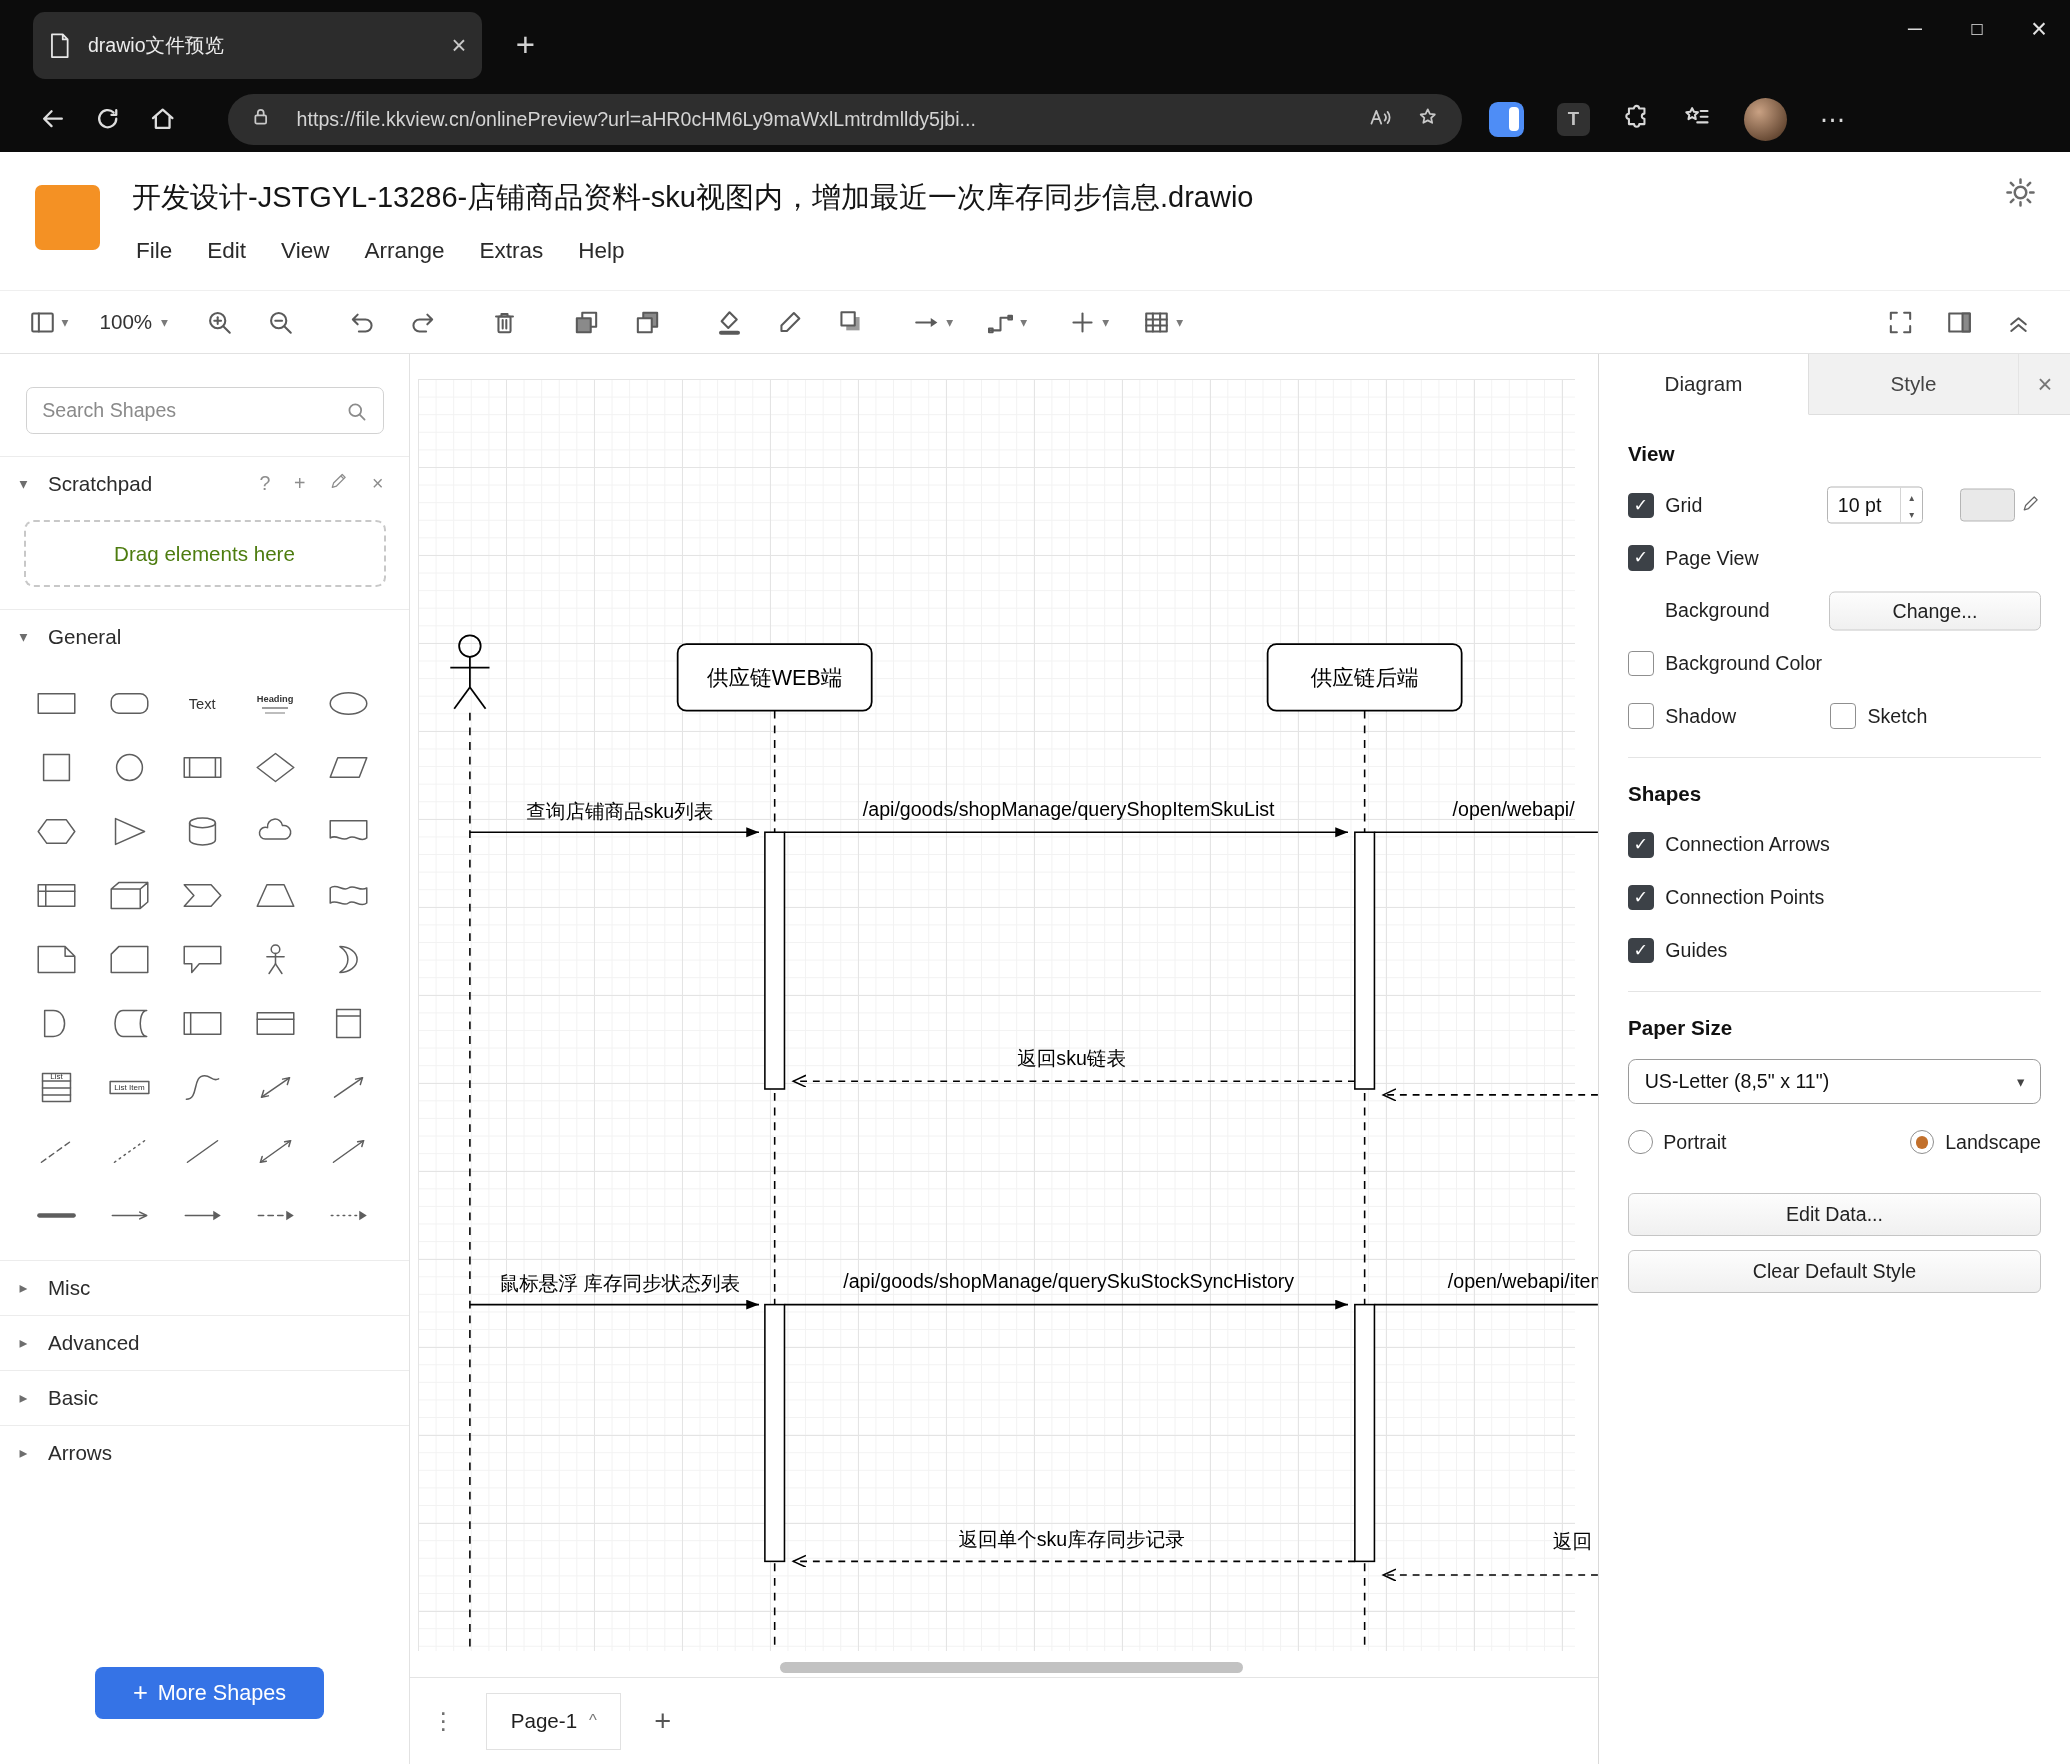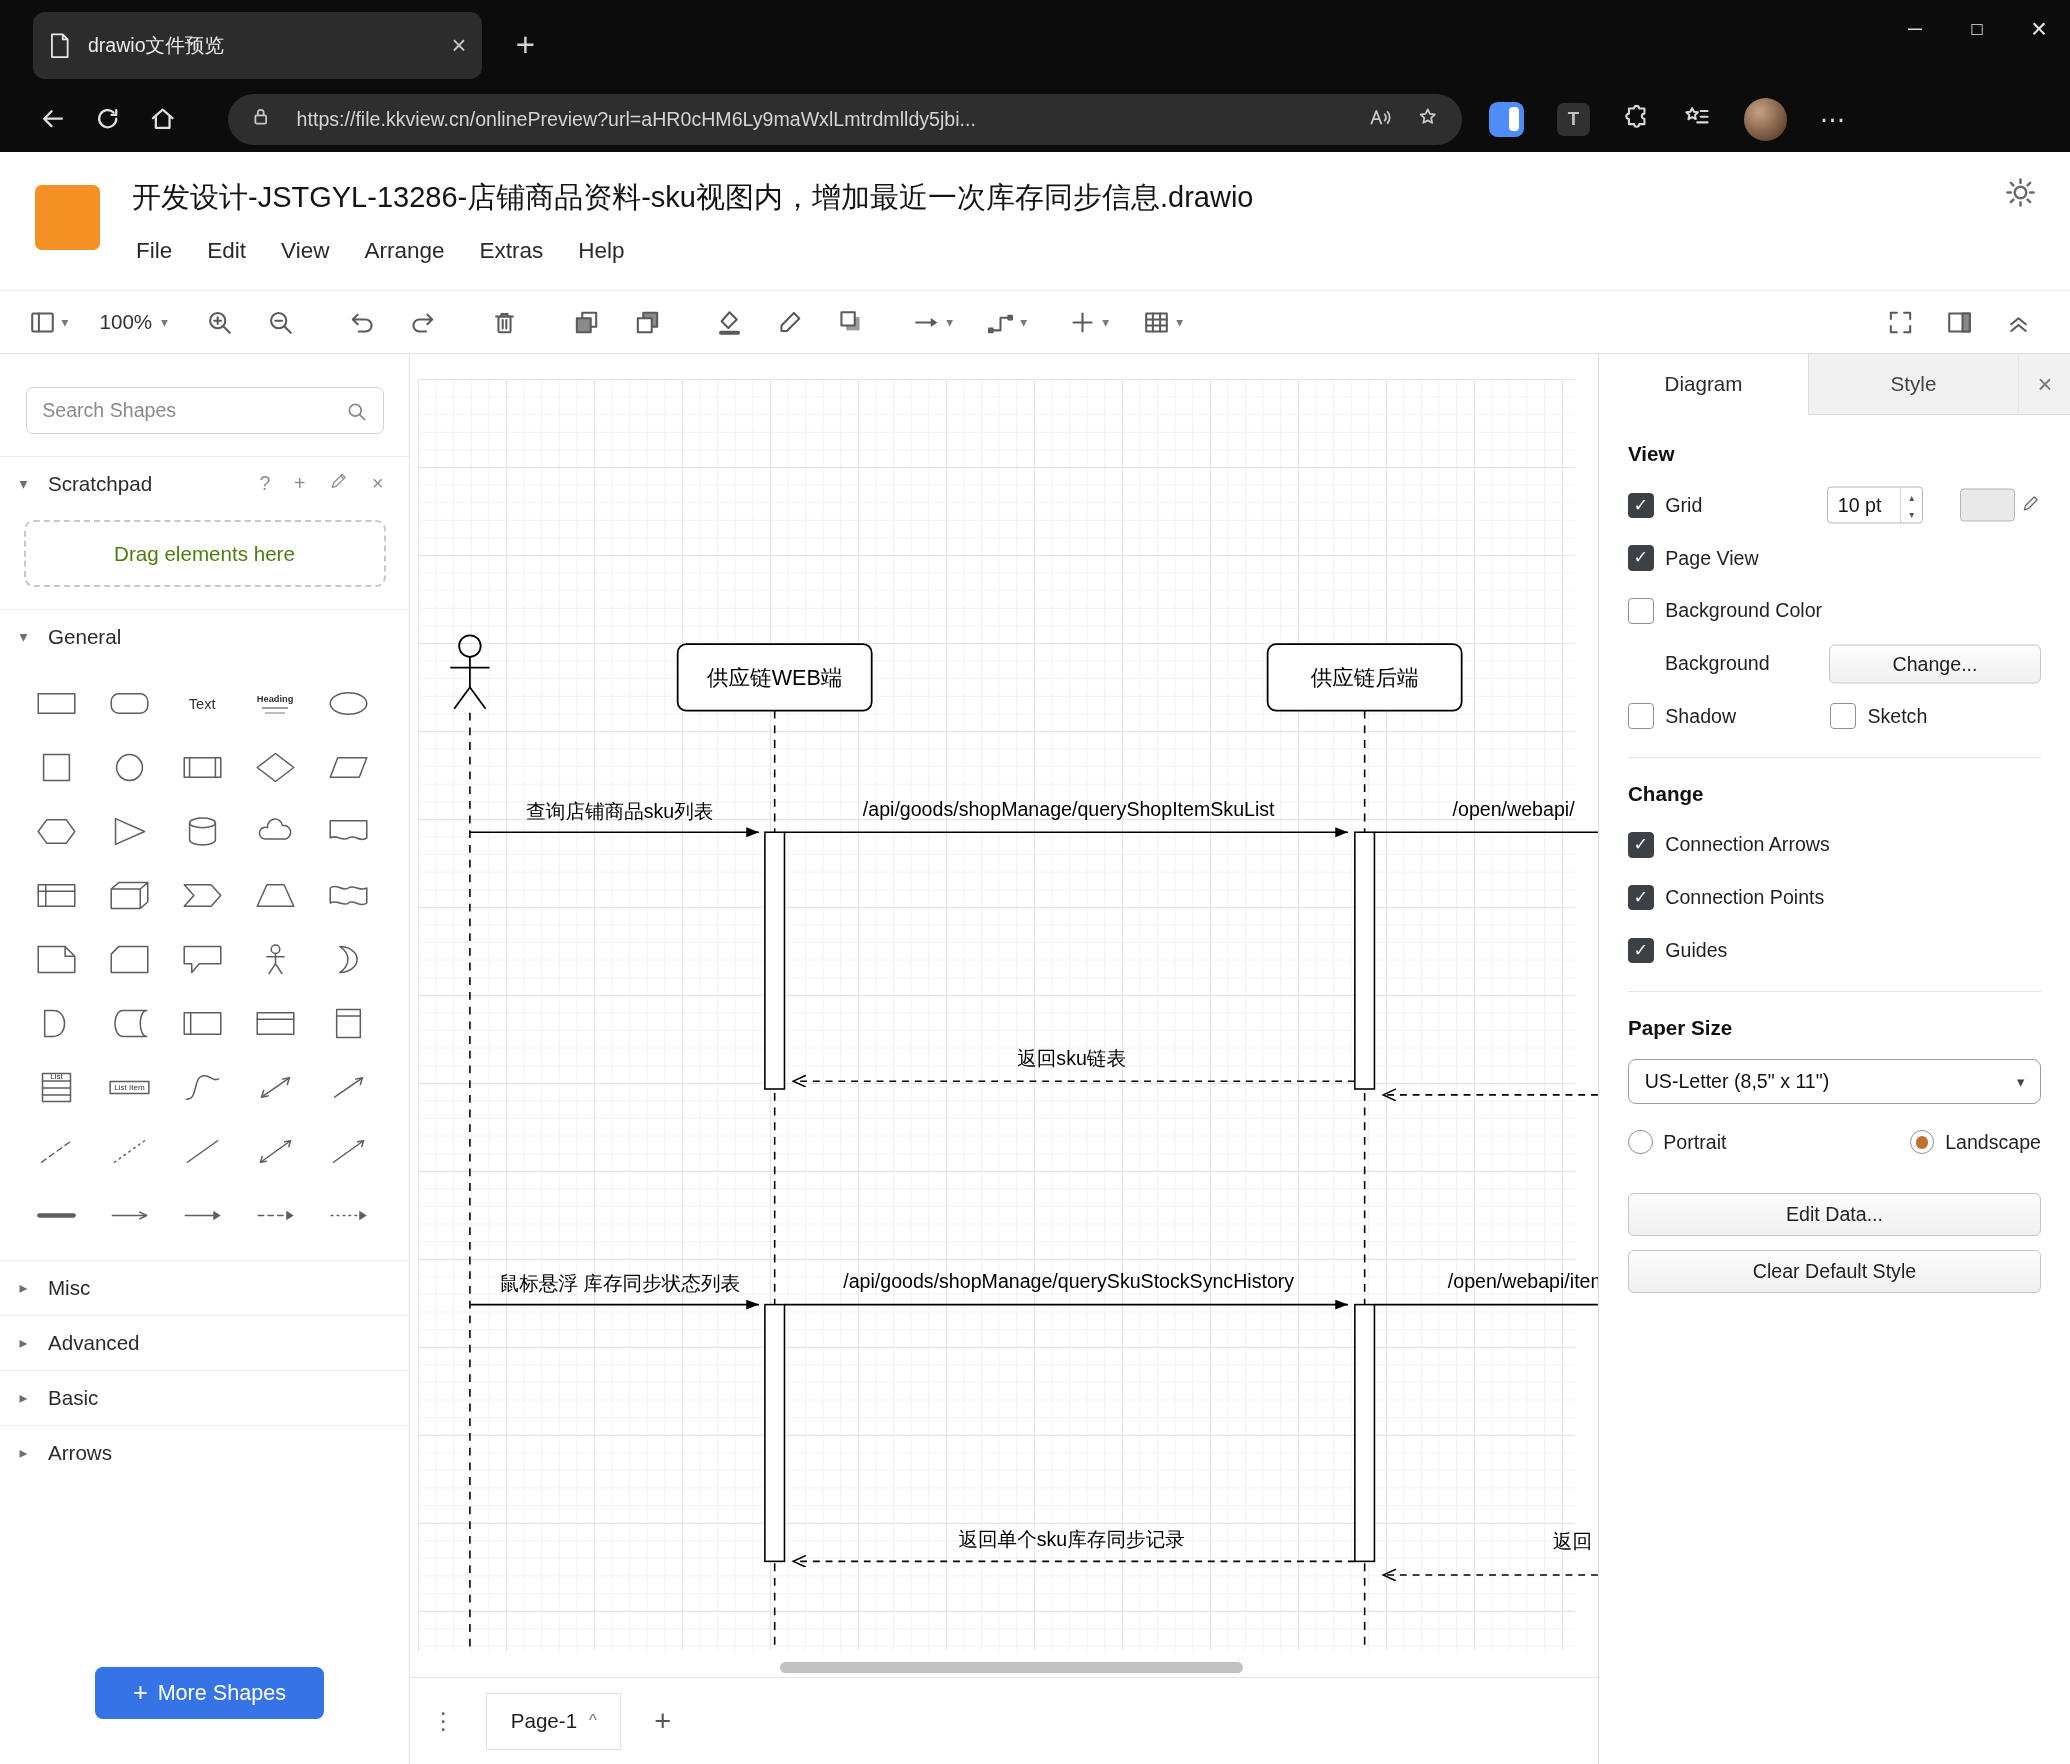--- a/index.html
+++ b/index.html
@@ -803,39 +803,39 @@
             </span>
           </div>
         </div>
 
         <div class="frow">
           <span class="cb on"></span>
           <span class="flabel">Page View</span>
         </div>
 
         <div class="frow">
+          <span class="flabel indent">Background</span>
+          <div class="gbtn changebtn">Change...</div>
+        </div>
+
+        <div class="frow">
           <span class="cb"></span>
           <span class="flabel">Background Color</span>
-        </div>
-
-        <div class="frow">
-          <span class="flabel indent">Background</span>
-          <div class="gbtn changebtn">Change...</div>
         </div>
 
         <div class="frow">
           <span class="cb"></span>
           <span class="flabel">Shadow</span>
           <span class="cb sketchgap"></span>
           <span class="flabel">Sketch</span>
         </div>
 
         <div class="fdivider"></div>
 
-        <div class="fheading">Change</div>
+        <div class="fheading">Shapes</div>
         <div class="frow">
           <span class="cb on"></span>
           <span class="flabel">Connection Arrows</span>
         </div>
         <div class="frow">
           <span class="cb on"></span>
           <span class="flabel">Connection Points</span>
         </div>
         <div class="frow">
           <span class="cb on"></span>

